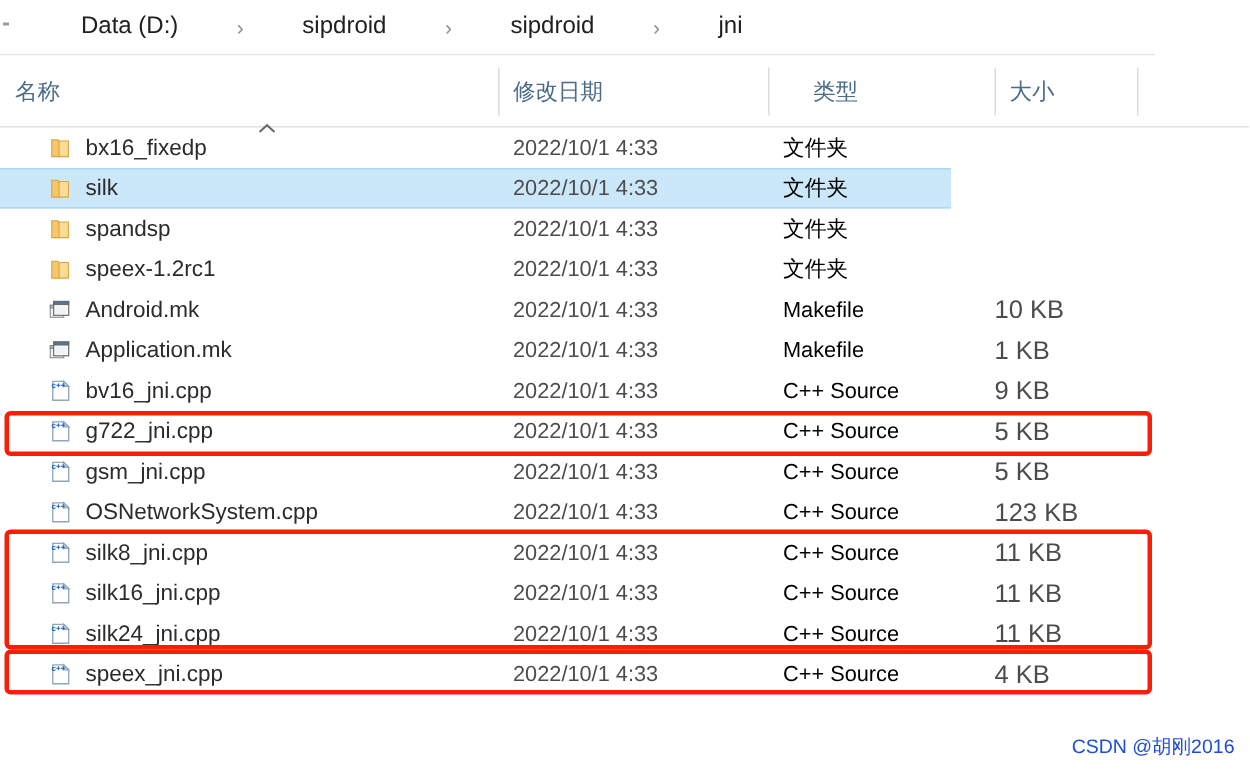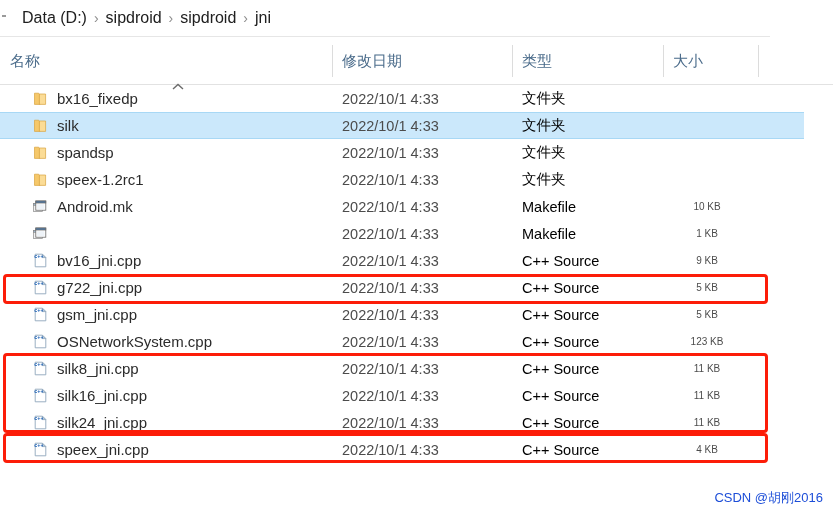--- a/index.html
+++ b/index.html
@@ -21,20 +21,21 @@
   
   .breadcrumb-bar {
     position: absolute;
     left: 0; top: 0;
     width: 770px; height: 37px;
     display: flex;
     align-items: center;
     background: #ffffff;
     border-bottom: 1px solid #e6e6e6;
     padding-left: 2px;
+    gap: 32px;
   }
   .crumb-leading-icon {
     width: 14px; height: 16px;
     margin-right: 2px;
     position: relative;
     flex: 0 0 auto;
     overflow: hidden;
   }
   .crumb-leading-icon::before {
     content: "";
@@ -104,21 +105,21 @@
     height: 27px;
     display: flex;
     align-items: center;
     font-size: 15px;
     color: #2b2b2b;
   }
   .row.selected {
     background: #cbe8fb;
     border-top: 1px solid #a8d8f5;
     border-bottom: 1px solid #a8d8f5;
-    width: 804px;
+    width: 634px;
     height: 27px;
   }
   .cell-name {
     position: absolute;
     left: 0;
     width: 332px;
     display: flex;
     align-items: center;
     padding-left: 32px;
     white-space: nowrap;
@@ -139,23 +140,23 @@
     width: 151px;
     padding-left: 10px;
     color: #000000;
     font-size: 14.5px;
     white-space: nowrap;
   }
   .cell-size {
     position: absolute;
     left: 663px;
     width: 88px;
-    text-align: center;
+    text-align: left;
     color: #4c4c4c;
-    font-size: 10px;
+    font-size: 17px;
     white-space: nowrap;
   }
   .name-text { padding-left: 7px; }
 
   
   .icon {
     width: 18px;
     height: 18px;
     flex: 0 0 auto;
     position: relative;
@@ -211,21 +212,21 @@
         <polyline points="2,6 7,1.5 12,6" fill="none" stroke="#6b6b6b" stroke-width="1.4"></polyline>
       </svg>
     </span>
 
     <div class="col-divider" style="left:332px;"></div>
     <div class="col-head" style="left:332px; width:180px;">
       <span class="ch-label">修改日期</span>
     </div>
 
     <div class="col-divider" style="left:512px;"></div>
-    <div class="col-head" style="left:512px; width:151px;">
+    <div class="col-head" style="left:512px; width:151px;padding-left:20px;">
       <span class="ch-label">类型</span>
     </div>
 
     <div class="col-divider" style="left:663px;"></div>
     <div class="col-head" style="left:663px; width:95px;">
       <span class="ch-label">大小</span>
     </div>
 
     <div class="col-divider" style="left:758px;"></div>
   </div>
@@ -308,20 +309,21 @@
         <div class="cell-name">
           <span class="icon">
             <svg width="18" height="18" viewBox="0 0 18 18">
               <rect x="1.5" y="5.5" width="9" height="8" fill="#f2f2f2" stroke="#8a8a8a" stroke-width="0.7"></rect>
               <rect x="1.5" y="5.5" width="9" height="1.8" fill="#9fb8cf" stroke="#8a8a8a" stroke-width="0.7"></rect>
               <rect x="3.8" y="3.0" width="10" height="9.2" fill="#ffffff" stroke="#6b6b6b" stroke-width="0.8"></rect>
               <rect x="3.8" y="3.0" width="10" height="2.0" fill="#4a79a8" stroke="#6b6b6b" stroke-width="0.8"></rect>
               <rect x="5.0" y="6.2" width="7.4" height="5.0" fill="#eef3f8"></rect>
             </svg>
           </span>
+          <span class="name-text">Application.mk</span>
         </div>
         <div class="cell-date">2022/10/1 4:33</div>
         <div class="cell-type">Makefile</div>
         <div class="cell-size">1 KB</div>
       </div>
       <div class="row">
         <div class="cell-name">
           <span class="icon">
             <svg width="18" height="18" viewBox="0 0 18 18">
               <path d="M3.2 2.2 h7.2 l3.4 3.4 v9.2 h-10.6 z" fill="#ffffff" stroke="#8fa6bb" stroke-width="0.9"></path>

